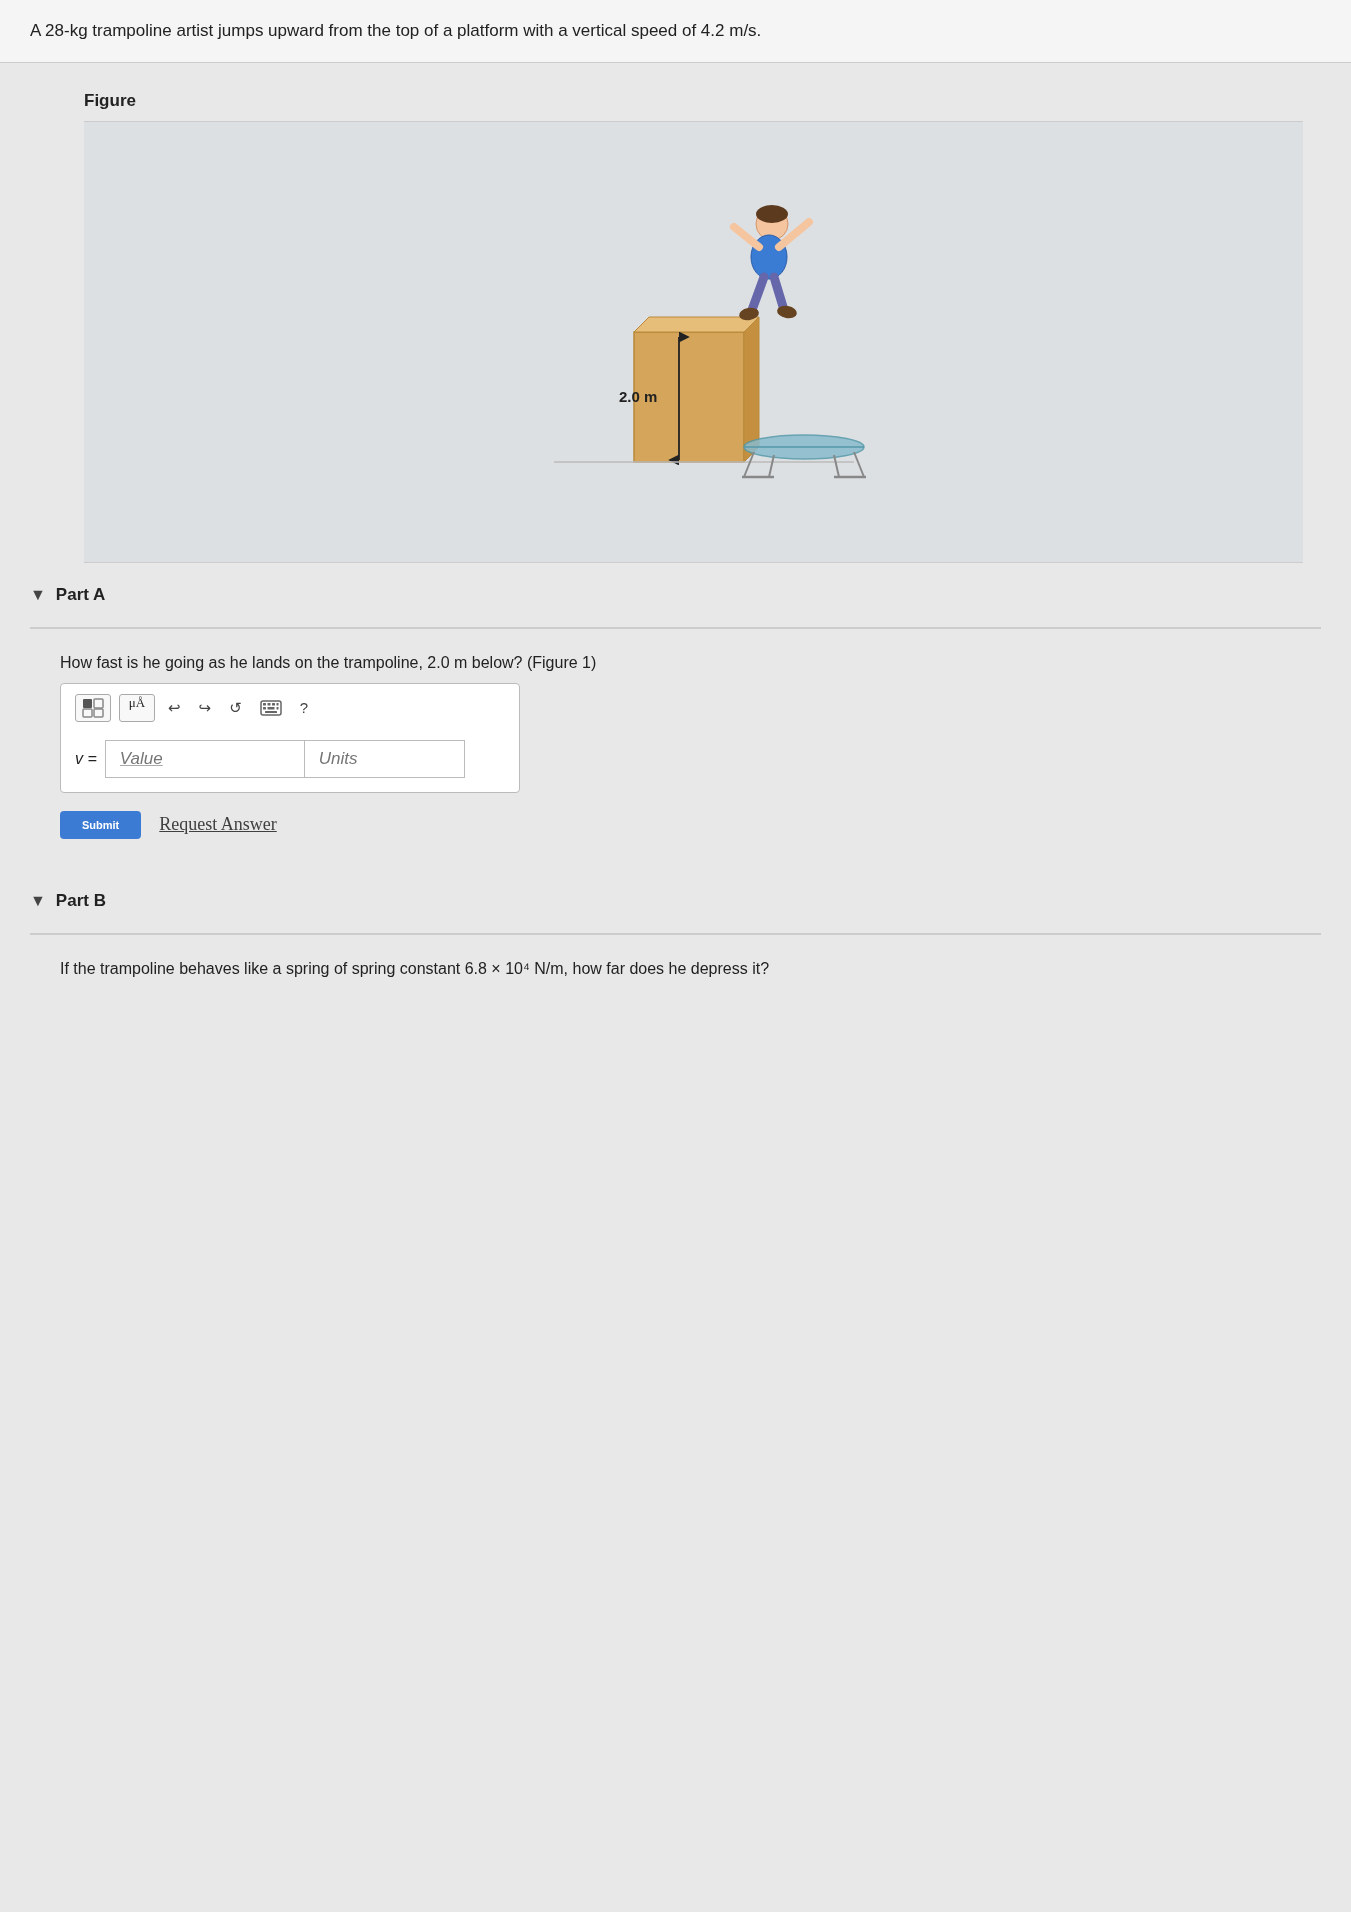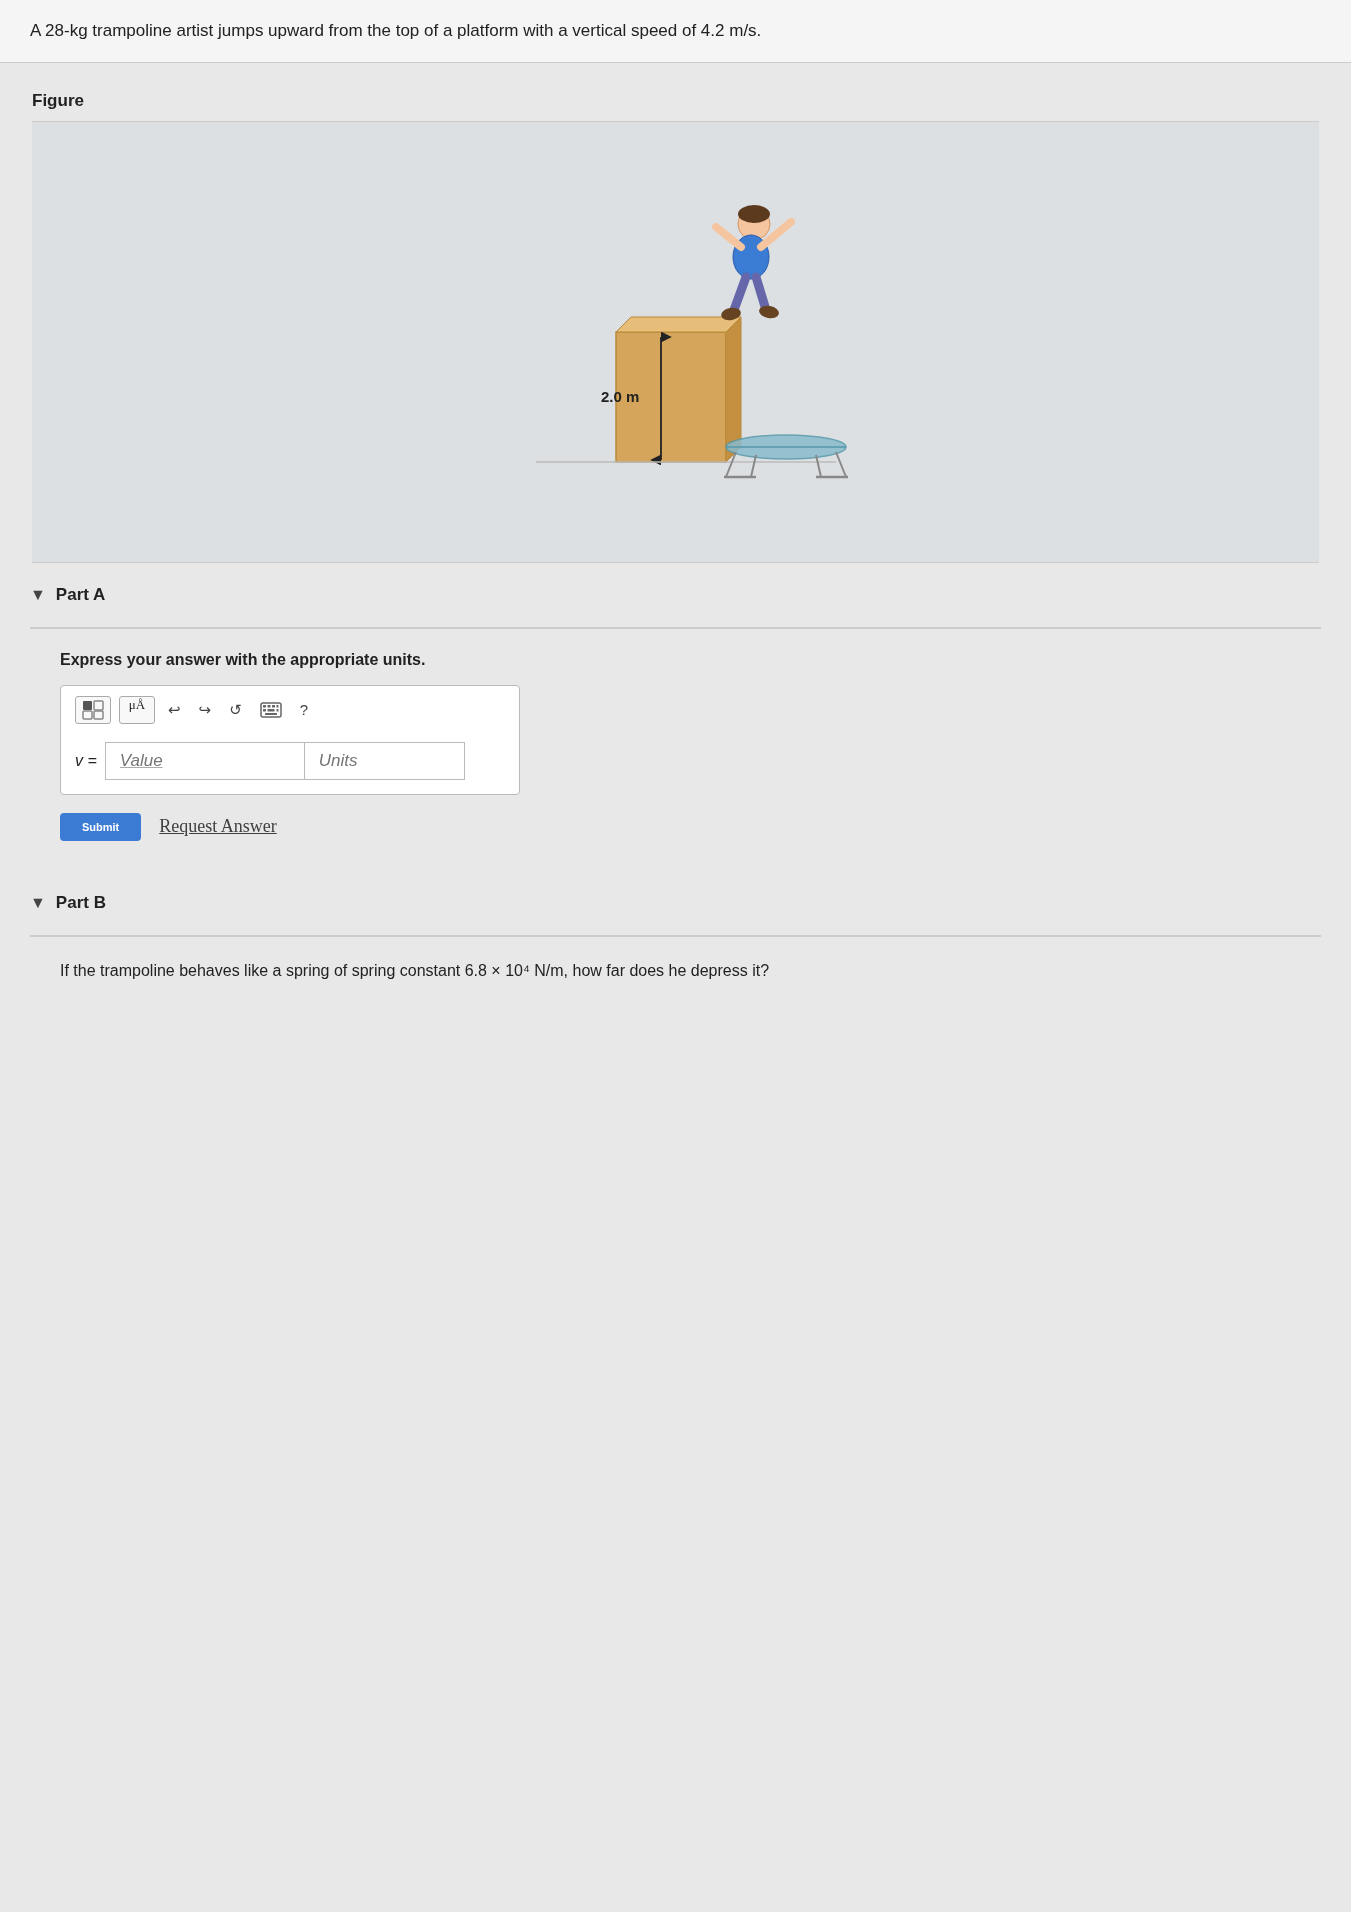--- a/index.html
+++ b/index.html
@@ -20,21 +20,22 @@
       background: #f5f5f5;
       border-bottom: 1px solid #ccc;
       padding: 18px 30px 18px 30px;
       font-size: 17px;
       color: #222;
       line-height: 1.5;
     }
 
     .figure-section {
       background: #e8e8e8;
-      padding: 0 32px;
+      padding: 0 48px;
+      margin-left: 36px;
     }
 
     .figure-label {
       font-size: 17px;
       font-weight: bold;
       color: #222;
       padding: 28px 0 10px 0;
       border-bottom: 1px solid #ccc;
     }
 
@@ -303,21 +304,23 @@
     </div>
   </div>
 
   <div class="part-section">
     <div class="part-header">
       <span class="part-chevron">▼</span>
       <span class="part-title">Part A</span>
     </div>
     <hr class="divider">
     <div class="part-content">
-      <div class="instructions-text">Express your answer with the appropriate units.</div>
+      <div class="question-text">
+        <span>How fast is he going as he lands on the trampoline, 2.0 m below? (Figure 1)</span>
+      </div>
 
       <div class="answer-box">
         
         <div class="toolbar">
           <div class="toolbar-icon-block">
             <svg width="22" height="20" viewBox="0 0 22 20">
               <rect x="1" y="1" width="9" height="9" fill="#555" rx="1"></rect>
               <rect x="12" y="1" width="9" height="9" fill="none" stroke="#888" stroke-width="1.5" rx="1"></rect>
               <rect x="1" y="11" width="9" height="8" fill="none" stroke="#888" stroke-width="1.5" rx="1"></rect>
               <rect x="12" y="11" width="9" height="8" fill="none" stroke="#888" stroke-width="1.5" rx="1"></rect>

